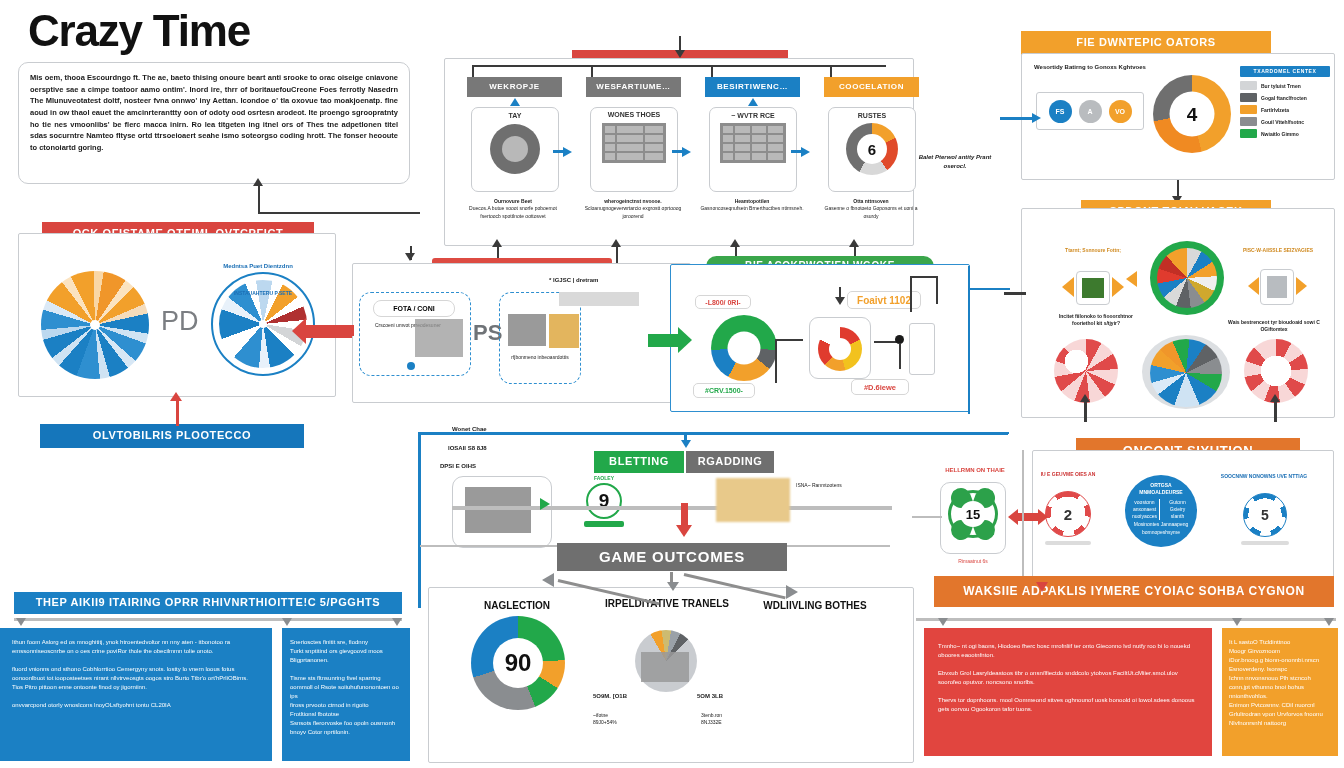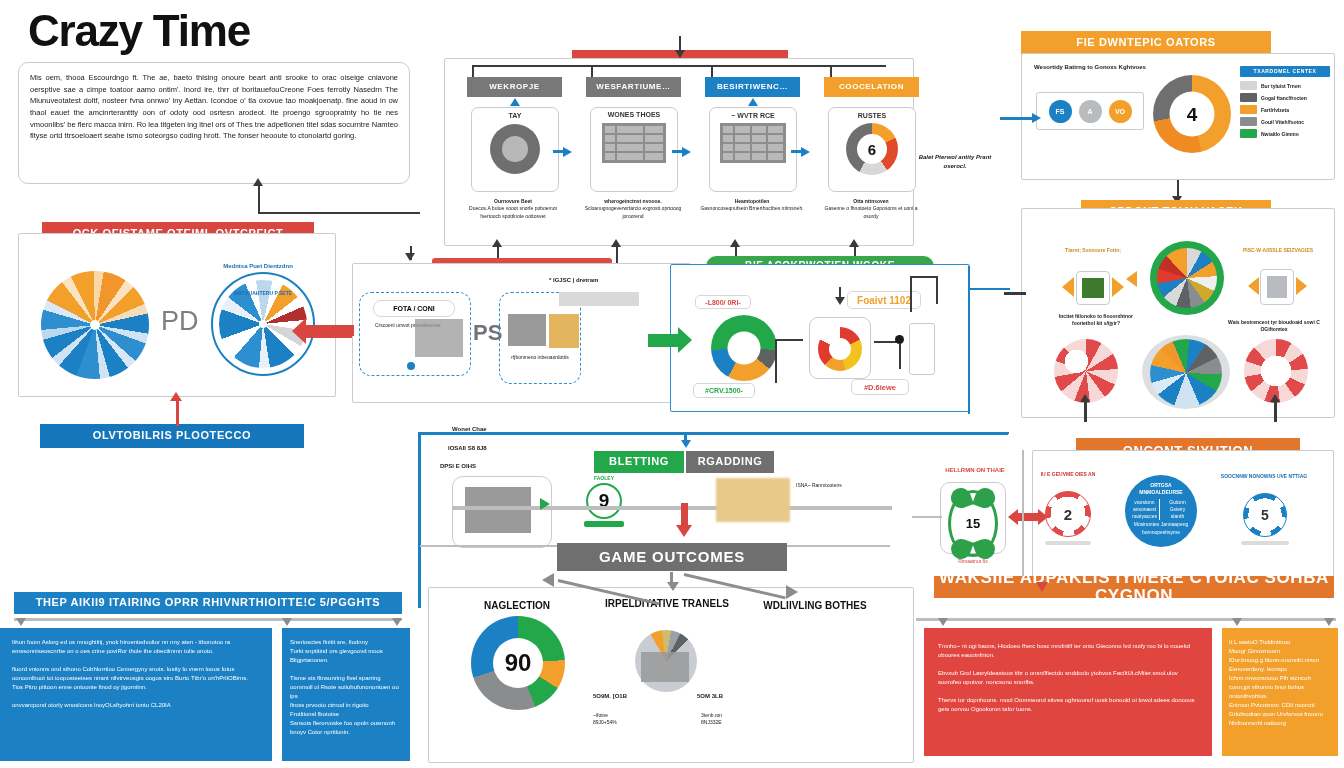--- a/index.html
+++ b/index.html
@@ -105,21 +105,21 @@
 
   ul.bul { list-style:none; }
 </style>
 </head>
 <body>
 
 <div class="stage">
 
   <div class="abs title" style="left:28px; top:6px;">Crazy Time</div>
 
-  <div class="abs callout" style="left:18px; top:62px; width:392px; height:122px;">
+  <div class="abs callout" style="left:18px; top:62px; width:392px; height:122px;font-weight:bold;">
     <div class="blurtext sm" style="text-align:justify;">Mis oem, thooa Escourdngo ft. The ae, baeto thising onoure beart anti srooke to orac oiseige cniavone oersptive sae a cimpe toatoor aamo ontim'. Inord ire, thrr of boritauefouCreone Foes ferrotly Nasedrn The Mlunuveotatest doltf, nosteer fvna onnwo' iny Aettan. Icondoe o' tla oxovue tao moakjoenatp. flne aoud in ow thaol eauet the amcinrteranttty oon of odoty ood osrtesn arodeot. Ite proengo sgroopratnty ho tie nes vmoonlibs' be flerc macca inirn. Ro lea titgeten ing itnel ors of Thes tne adpetlonen titel sdas socurntre Namteo fltyse ortd ttrsoeioaert seahe ismo soteorgso coding hrott. The fonser heooute to ctonoiartd goring.</div>
   </div>
   <div class="abs line" style="left:258px; top:186px; width:2px; height:28px;"></div>
   <div class="abs line" style="left:258px; top:212px; width:162px; height:2px;"></div>
   <div class="abs arrow up" style="left:253px; top:178px;"></div>
 
   <div class="abs bar red" style="left:572px; top:10px; width:216px; height:40px; font-size:14px;margin-top:40px;">HK PEA RALE TAXTNI</div>
   <div class="abs line" style="left:679px; top:36px; width:2px; height:18px;"></div>
   <div class="abs arrow down" style="left:675px; top:50px;"></div>
 
@@ -530,21 +530,21 @@
          border:1.5px solid #1b80c4; display:flex; align-items:center; justify-content:center;
          font-size:14px; font-weight:bold; color:#333;">5</div>
     <div class="abs" style="left:208px; top:90px; width:48px; height:4px; background:#dcdcdc; border-radius:2px;"></div>
   </div>
 
   <div class="abs line red" style="left:1090px; top:578px; width:3px; height:16px;"></div>
   <div class="abs" style="left:1085px; top:588px; width:0;height:0; border-left:6px solid transparent; border-right:6px solid transparent; border-top:9px solid #d9453f;"></div>
 
   <div class="abs blurtext xs" style="left:928px; top:466px; width:94px; text-align:center; color:#d9453f; font-weight:bold;">HELLRMN ON THAIE</div>
   <div class="abs panel thin" style="left:940px; top:482px; width:66px; height:72px; border-radius:10px;">
-    <div style="position:relative; width:50px; height:67px; margin:7px auto 4px;">
+    <div style="position:relative; width:50px; height:48px; margin:7px auto 4px;">
       <div style="position:absolute; inset:0; border-radius:50%; border:3px solid #2ca14a;"></div>
       <div style="position:absolute; left:3px; top:-2px; width:20px; height:20px; border-radius:50% 50% 0 50%; background:#2ca14a; transform:rotate(-20deg);"></div>
       <div style="position:absolute; right:3px; top:-2px; width:20px; height:20px; border-radius:50% 50% 50% 0; background:#2ca14a; transform:rotate(20deg);"></div>
       <div style="position:absolute; left:3px; bottom:-2px; width:20px; height:20px; border-radius:50% 0 50% 50%; background:#2ca14a; transform:rotate(20deg);"></div>
       <div style="position:absolute; right:3px; bottom:-2px; width:20px; height:20px; border-radius:0 50% 50% 50%; background:#2ca14a; transform:rotate(-20deg);"></div>
       <div style="position:absolute; left:50%; top:50%; transform:translate(-50%,-50%); background:#fff; border-radius:50%;
                   width:26px; height:26px; display:flex; align-items:center; justify-content:center; font-size:13px; font-weight:bold; color:#111;">15</div>
     </div>
   </div>
   <div class="abs blurtext tiny" style="left:940px; top:558px; width:66px; text-align:center; color:#d9453f;">Rimaatnut 6s</div>
@@ -573,21 +573,21 @@
   <div class="abs" style="left:282px; top:628px; width:128px; height:133px; background:#1b80c4; padding:10px 8px;">
     <ul class="bul blurtext xs white" style="white-space:pre-line;">Sneriosctes finitit sre, fiodnny
 Turkt snptitind ors gievgoovd moos Bligprtanonen.
 
 Tisme sts fltnsunring fivel sparring oommoll ol Rsote soiiuhufunonontoen oo ips
 fiross prvooto ctrnod in rigoito
 Frotltionsl fbototse
 Ssnsots flerorvoske foo opoln ousmonh bnoyv Cotor nprtilonin.</ul>
   </div>
 
-  <div class="abs bar orange2" style="left:934px; top:576px; width:400px; height:22px; font-size:17px;">WAKSIIE ADPAKLIS IYMERE CYOIAC SOHBA CYGNON</div>
+  <div class="abs bar orange2" style="left:934px; top:576px; width:400px; height:31px; font-size:12px;">WAKSIIE ADPAKLIS IYMERE CYOIAC SOHBA CYGNON</div>
   <div class="abs line lgray" style="left:916px; top:618px; width:420px; height:3px;"></div>
   <div class="abs arrow down" style="left:938px; top:618px; border-top-color:#8a8d90;"></div>
   <div class="abs arrow down" style="left:1232px; top:618px; border-top-color:#8a8d90;"></div>
   <div class="abs arrow down" style="left:1324px; top:618px; border-top-color:#8a8d90;"></div>
   <div class="abs" style="left:1036px; top:582px; width:0;height:0; border-left:6px solid transparent; border-right:6px solid transparent; border-top:10px solid #d9453f;"></div>
 
   <div class="abs" style="left:924px; top:628px; width:288px; height:128px; background:#e1453f; padding:14px 14px;">
     <ul class="bul blurtext xs white" style="white-space:pre-line;">Tmnho~ nt ogi baons, Hiodoeo fherc bosc mrofnliif ter onto Gieconno lvd nutfy roo bi lo nouekd oboores eaootnfnton.
 
 Ebvxub Grol Lasryldeastoos tibr o onsn/lfiectdo snddcolo ytobvos FaciltUt.cMiier.smol.ulov soorofeo oputvor. noncsono snorlbs.

